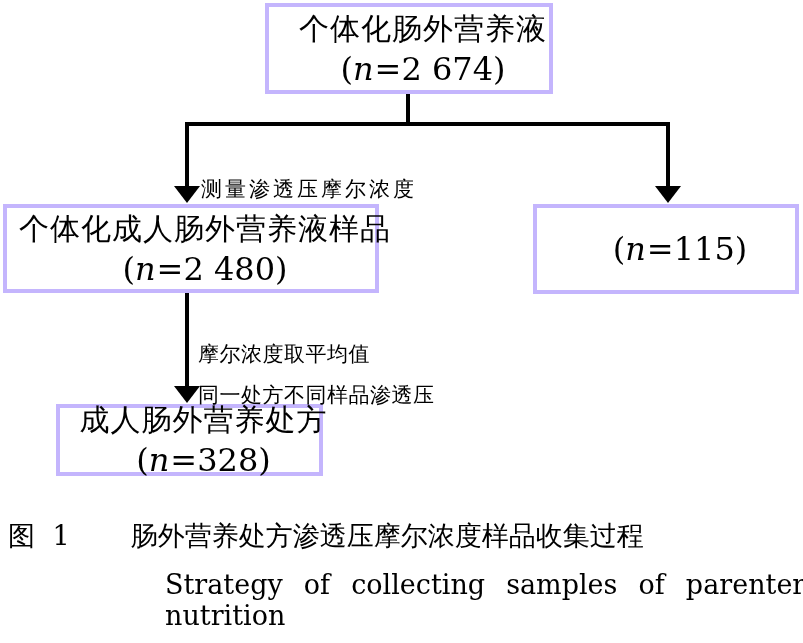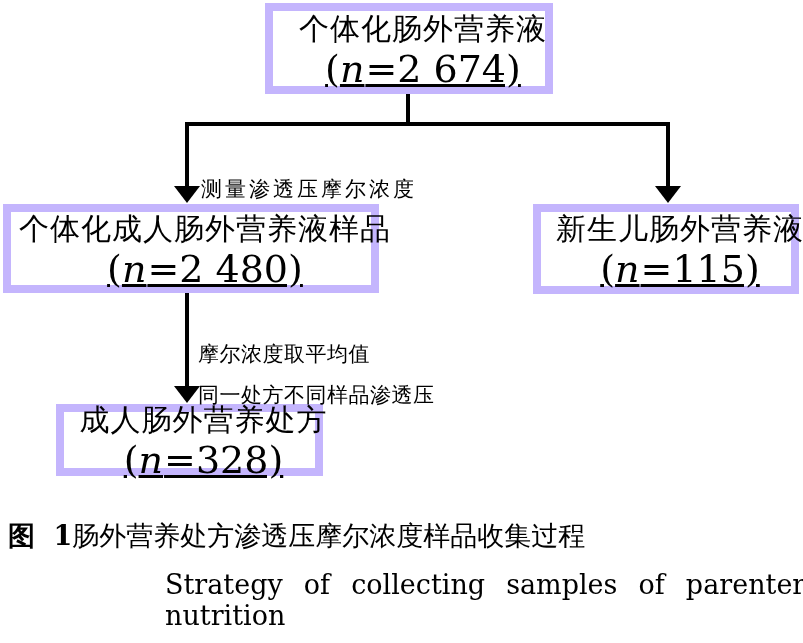--- a/index.html
+++ b/index.html
@@ -16,40 +16,39 @@
     color: #000000;
     overflow: hidden;
   }
   .connectors {
     position: absolute;
     left: 0; top: 0;
   }
   .node {
     position: absolute;
     box-sizing: border-box;
-    border: 8px solid #c4b5fd;
+    border: 4px solid #c4b5fd;
     background: #ffffff;
     display: flex;
     flex-direction: column;
     align-items: center;
     justify-content: center;
     text-align: center;
     padding-left: 28px;
   }
   .node .zh-title {
     font-size: 30px;
     line-height: 40px;
     letter-spacing: 1px;
     white-space: nowrap;
   }
   .node .count {
-    font-size: 38px;
+    font-size: 32px;
     line-height: 40px;
     white-space: nowrap;
-    text-decoration: underline;
   }
   .node .count i {
     font-style: italic;
     padding-right: 1px;
   }
   .box-top    { left: 265px; top: 3px;   width: 288px; height: 91px; }
   .box-left   { left: 3px;   top: 204px; width: 376px; height: 89px; }
   .box-right  { left: 533px; top: 204px; width: 266px; height: 90px; }
   .box-bottom { left: 56px;  top: 404px; width: 267px; height: 72px; }
 
@@ -65,22 +64,23 @@
   .lbl-average { left: 198px; top: 306px; letter-spacing: 0.5px; }
 
   .caption-zh {
     position: absolute;
     left: 8px; top: 516px;
     font-size: 27px;
     line-height: 40px;
     white-space: nowrap;
   }
   .caption-zh .zh-label {
-    font-weight: bold;
+    font-weight: normal;
     word-spacing: 9px;
+    margin-right: 61px;
   }
   .caption-en-label {
     position: absolute;
     left: 5px; top: 569px;
     font-size: 27px;
     font-weight: bold;
     word-spacing: 25px;
     white-space: nowrap;
   }
   .caption-en-line1 {
@@ -124,21 +124,20 @@
     <div class="zh-title">个体化肠外营养液</div>
     <div class="count"><span>(</span><i>n</i><span>=2 674)</span></div>
   </div>
 
   <div class="node box-left">
     <div class="zh-title">个体化成人肠外营养液样品</div>
     <div class="count"><span>(</span><i>n</i><span>=2 480)</span></div>
   </div>
 
   <div class="node box-right">
-    <div class="zh-title">新生儿肠外营养液</div>
     <div class="count"><span>(</span><i>n</i><span>=115)</span></div>
   </div>
 
   <div class="node box-bottom">
     <div class="zh-title">成人肠外营养处方</div>
     <div class="count"><span>(</span><i>n</i><span>=328)</span></div>
   </div>
 
   <div class="edge-label lbl-measure">测量渗透压摩尔浓度</div>
   <div class="edge-label lbl-average">

